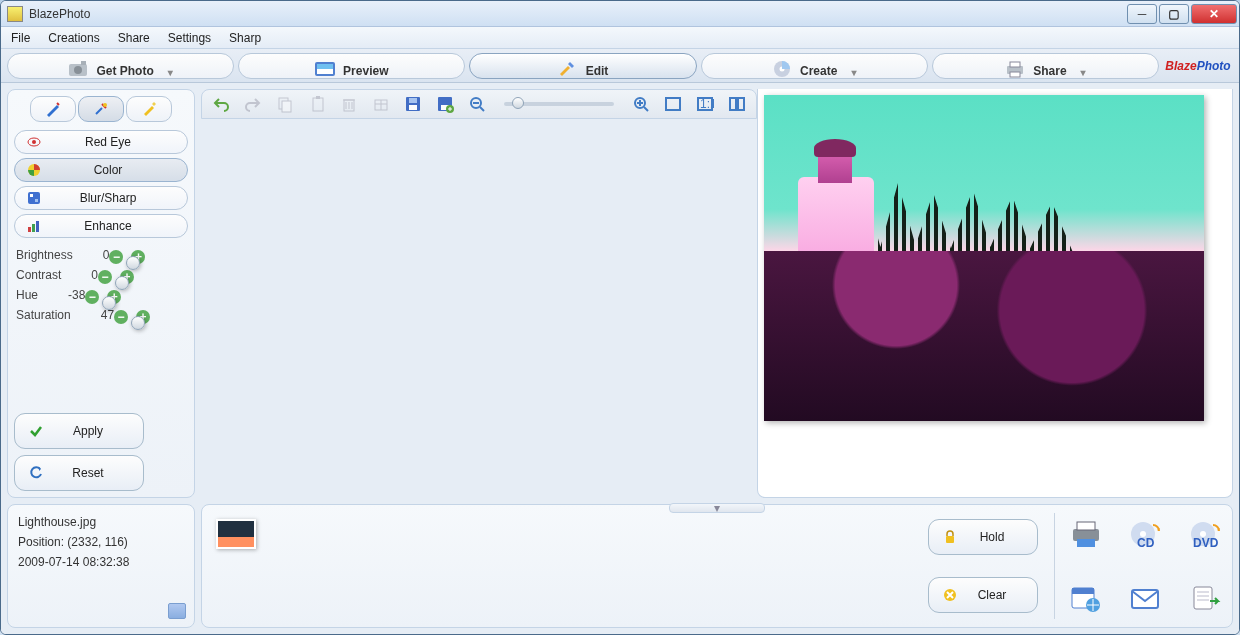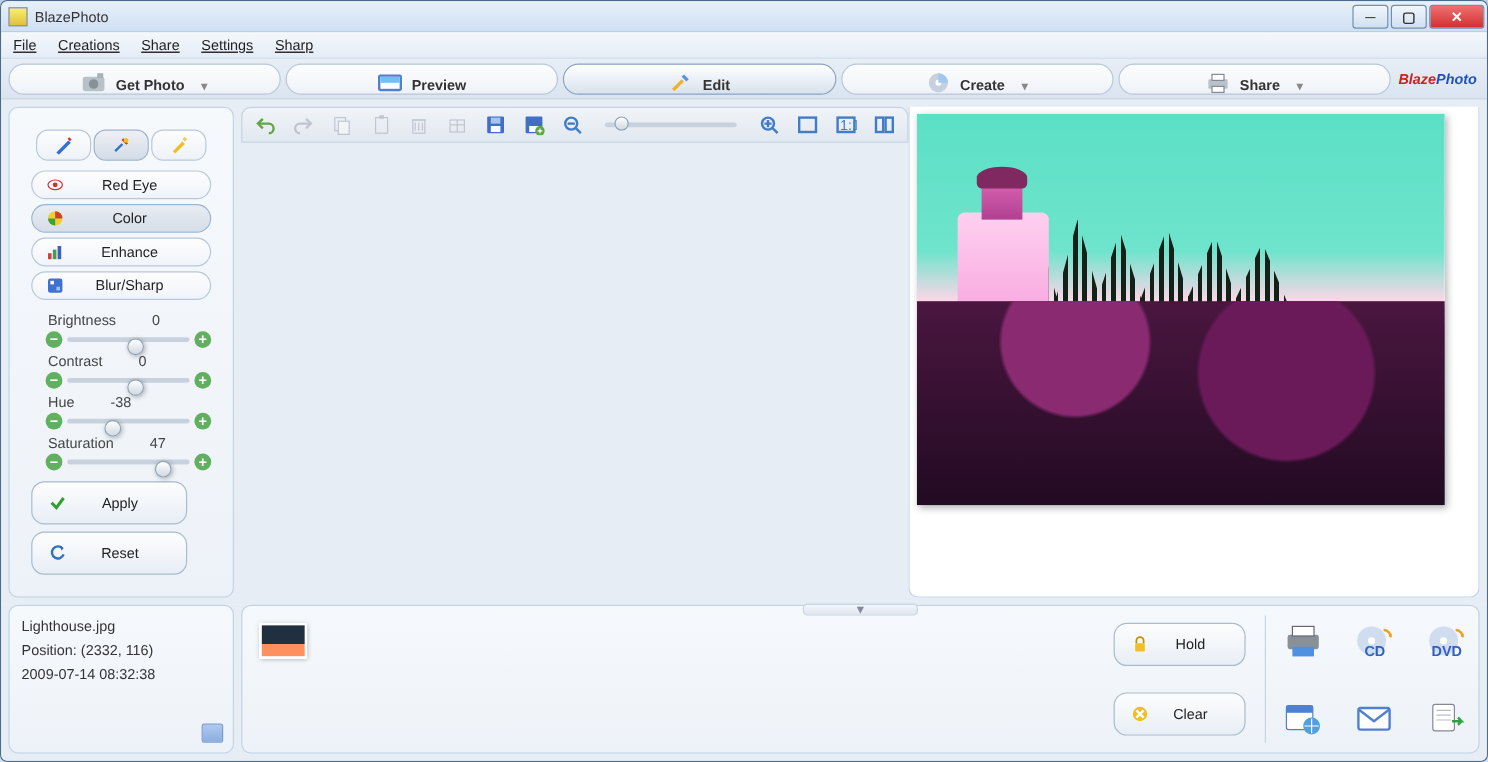--- a/index.html
+++ b/index.html
@@ -9,44 +9,44 @@
 
 
 .titlebar { height: 26px; background: linear-gradient(#e8f0fa, #cfe0f3); display: flex; align-items: center; padding-left: 6px; border-bottom: 1px solid #b0c4de; }
 .titlebar .appicon { width: 16px; height: 16px; background: linear-gradient(#f8f070, #e0c040); border: 1px solid #888; margin-right: 6px; }
 .titlebar .title { color: #333; }
 .titlebar .winbtns { margin-left: auto; display: flex; }
 .winbtn { width: 30px; height: 20px; margin-right: 2px; border: 1px solid #7090b0; border-radius: 3px; background: linear-gradient(#f0f6fc,#d0e0f0); display:flex;align-items:center;justify-content:center;color:#333;font-weight:bold; cursor:pointer;}
 .winbtn.close { width: 46px; background: linear-gradient(#f07070,#d03030); color:#fff; }
 
 
-.menubar { height: 22px; background: linear-gradient(#f4f8fc,#e4ecf6); display:flex; align-items:center; padding-left:10px; gap:18px; border-bottom:1px solid #c4d4e6;text-decoration:underline;}
+.menubar { height: 22px; background: linear-gradient(#f4f8fc,#e4ecf6); display:flex; align-items:center; padding-left:10px; gap:18px; border-bottom:1px solid #c4d4e6;}
 .menubar span { color:#222; cursor:pointer; }
 
 
 .tabbar { height: 34px; background: linear-gradient(#e8eef6,#dae4f0); display:flex; align-items:center; padding:0 6px; gap:4px; border-bottom:1px solid #b8c8da;}
 .bigtab { flex:1; height:26px; background:linear-gradient(#fdfdfd,#eef2f8); border:1px solid #b8c8da; border-radius:13px; display:flex; align-items:flex-end; justify-content:center; gap:8px; cursor:pointer; font-weight:bold; color:#333;}
 .bigtab .ticon { width:20px;height:18px; }
 .bigtab.active { background:linear-gradient(#fff,#d8e2ee); border-color:#8aa4c0; }
 .bigtab .chev { margin-left:6px; color:#888; font-size:10px;}
 .brand { width:70px; text-align:center; font-weight:bold; font-style:italic;}
 .brand span.b{color:#d02020;} .brand span.p{color:#2050c0;}
 
 
 .work { flex:1; display:flex; gap:6px; padding:6px; background:#e6edf5; min-height:0;}
-.leftpanel { width:188px; background:linear-gradient(#f6f9fc,#edf2f8); border:1px solid #c4d4e6; border-radius:8px; padding:18px; display:flex; flex-direction:column; gap:4px;}
+.leftpanel { width:188px; background:linear-gradient(#f6f9fc,#edf2f8); border:1px solid #c4d4e6; border-radius:8px; padding:6px; display:flex; flex-direction:column; gap:4px;}
 .tool3 { display:flex; gap:2px; justify-content:center; margin-bottom:4px;}
 .tool3 .t3 { width:46px;height:26px;border:1px solid #b8c8da;border-radius:10px;background:linear-gradient(#fdfdfd,#eef2f8);display:flex;align-items:center;justify-content:center;cursor:pointer;}
 .tool3 .t3.sel { background:linear-gradient(#eef0f4,#d4dce6); border-color:#9ab4d0;}
 .catbtn { height:24px; border:1px solid #b8c8da; border-radius:12px; background:linear-gradient(#fdfdfd,#f0f4fa); display:flex; align-items:center; padding-left:12px; gap:14px; cursor:pointer; color:#222;}
 .catbtn.sel { background:linear-gradient(#e8ecf2,#d6dee8); border-color:#9ab4d0;}
 .catbtn .cicon{width:14px;height:14px;}
 .catbtn .clabel { flex:1; text-align:center; padding-right:26px;}
 .sliders { margin-top:6px; display:flex; flex-direction:column; gap:2px;}
-.srow { display:flex; flex-direction:column;margin-left:12px;}
+.srow { display:flex; flex-direction:row;}
 .srow .lab { display:flex; gap:30px; color:#444; padding-left:2px;}
 .srow .track { height:18px; display:flex; align-items:center; gap:4px;}
 .srow .minus,.srow .plus{ width:14px;height:14px;border-radius:7px;display:flex;align-items:center;justify-content:center;color:#fff;font-weight:bold;font-size:12px;cursor:pointer;}
 .srow .minus{background:#60b060;} .srow .plus{background:#60b060;}
 .srow .rail { flex:1; height:4px; background:#c8d2de; border-radius:2px; position:relative;}
 .srow .thumb { position:absolute; top:-5px; width:14px;height:14px;border-radius:7px;background:linear-gradient(#fff,#d0d8e0);border:1px solid #90a4b8;cursor:pointer;}
 .applyrow { margin-top:auto; display:flex;flex-direction:column;gap:6px;}
 .pillbtn { height:36px;border:1px solid #a8bccc;border-radius:11px;background:linear-gradient(#fdfdfd,#e8eef6);display:flex;align-items:center;padding-left:14px;gap:16px;cursor:pointer;color:#222; width:130px;}
 .pillbtn .picon{width:14px;height:14px;}
 .pillbtn .plabel{flex:1;text-align:center;padding-right:26px;}
@@ -196,33 +196,33 @@
       <div class="catbtn sel">
         <span class="cicon"><svg width="14" height="14">
               <circle cx="7" cy="7" r="6" fill="#f0d030"></circle>
               <path d="M7 1 A6 6 0 0 1 13 7 L7 7Z" fill="#d04030"></path>
               <path d="M7 13 A6 6 0 0 1 1 7 L7 7Z" fill="#40a040"></path>
             </svg></span>
         <span class="clabel">Color</span>
       </div>
       <div class="catbtn">
         <span class="cicon"><svg width="14" height="14">
+              <rect x="1" y="1" width="12" height="12" rx="2" fill="#4070d0"></rect>
+              <rect x="3" y="3" width="3" height="3" fill="#fff"></rect>
+              <rect x="8" y="8" width="3" height="3" fill="#a0c0f0"></rect>
+            </svg></span>
+        <span class="clabel">Blur/Sharp</span>
+      </div>
+      <div class="catbtn">
+        <span class="cicon"><svg width="14" height="14">
               <rect x="1" y="8" width="3" height="5" fill="#d04040"></rect>
               <rect x="5" y="5" width="3" height="8" fill="#40a050"></rect>
               <rect x="9" y="2" width="3" height="11" fill="#4060c0"></rect>
             </svg></span>
         <span class="clabel">Enhance</span>
-      </div>
-      <div class="catbtn">
-        <span class="cicon"><svg width="14" height="14">
-              <rect x="1" y="1" width="12" height="12" rx="2" fill="#4070d0"></rect>
-              <rect x="3" y="3" width="3" height="3" fill="#fff"></rect>
-              <rect x="8" y="8" width="3" height="3" fill="#a0c0f0"></rect>
-            </svg></span>
-        <span class="clabel">Blur/Sharp</span>
       </div>
 
       <div class="sliders">
         <div class="srow">
           <div class="lab">
               <span>Brightness</span>
               <span>0</span>
             </div>
           <div class="track">
               <div class="minus">−</div>

